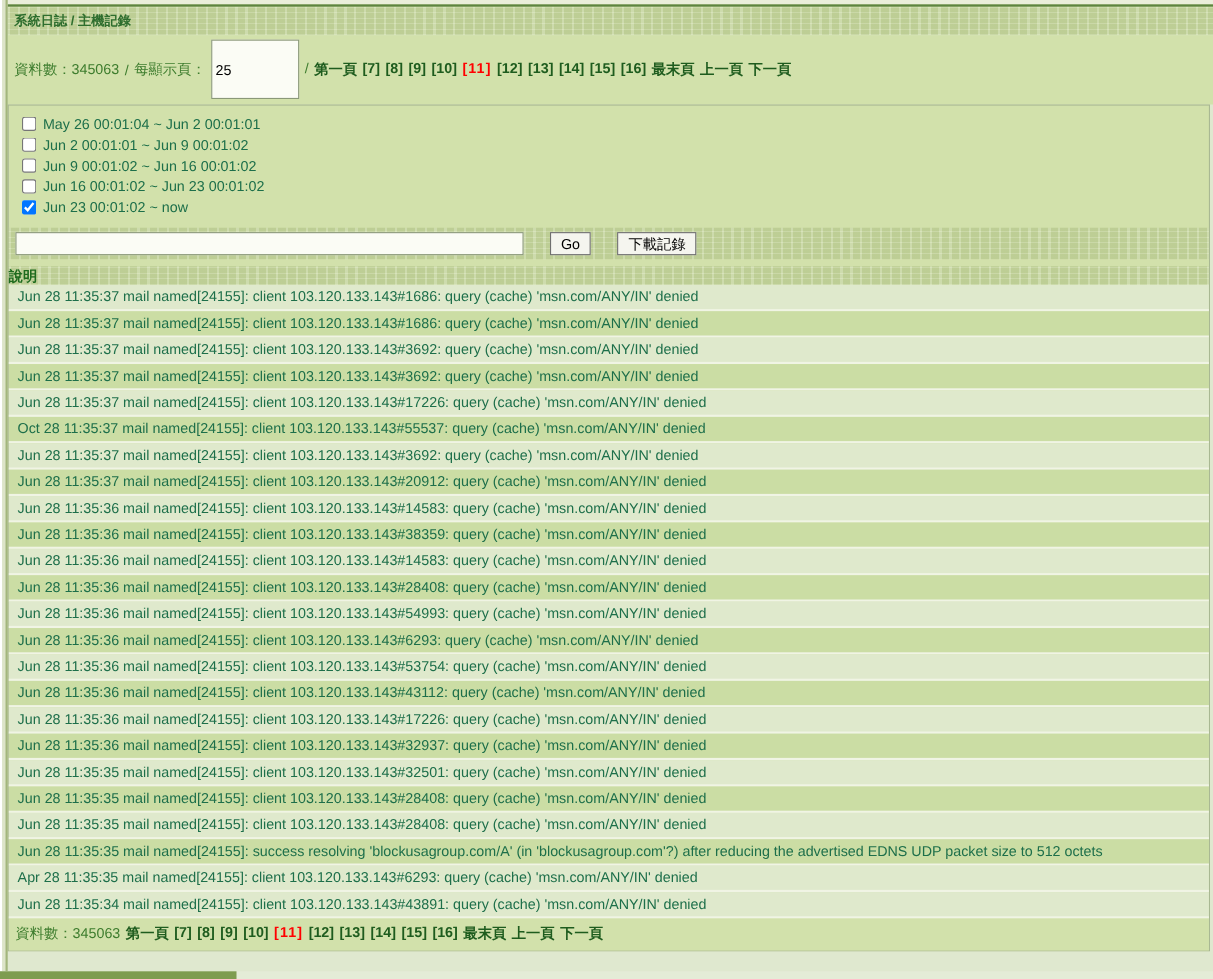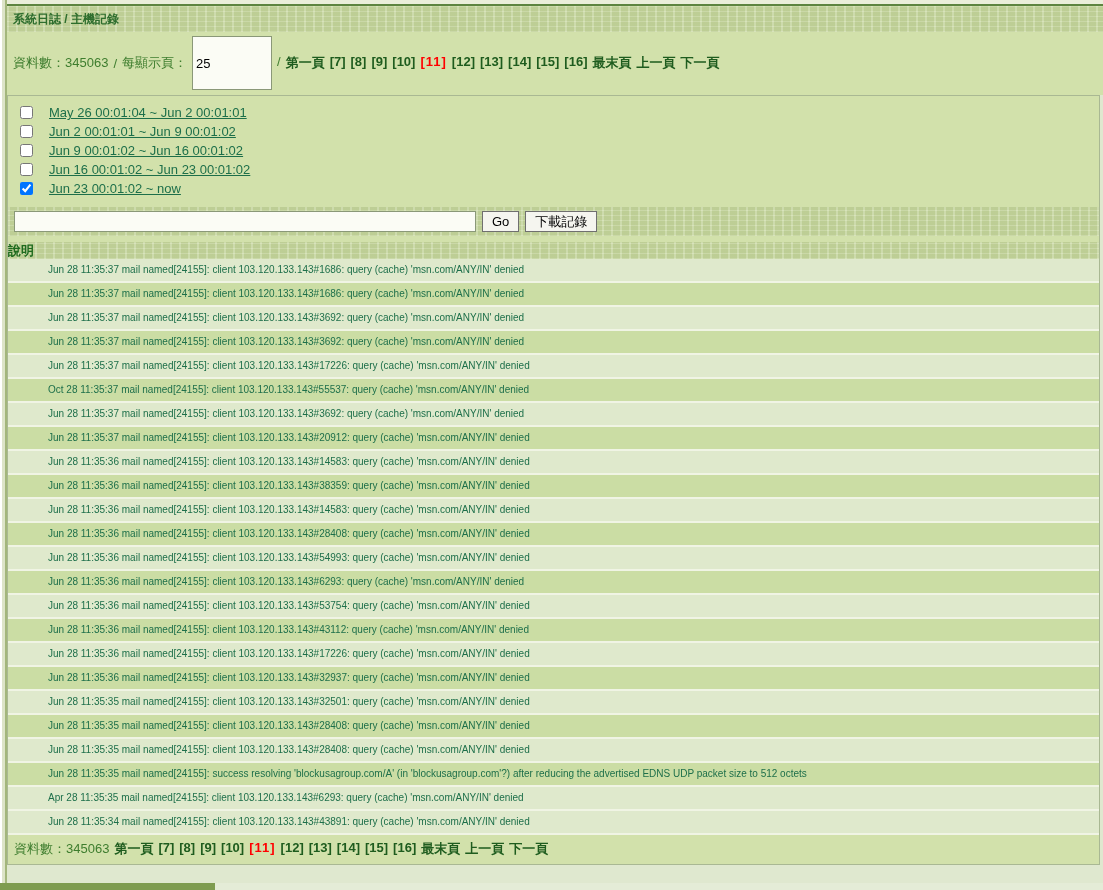--- a/index.html
+++ b/index.html
@@ -36,44 +36,44 @@
   .psep{color:#3e7d2e;}
   .perpage{
     width:72px;height:16px;font-size:13px;padding:18px 3px;
     border:1px solid #8a9878;background:#fbfcf5;color:#000;
     font-family:"Liberation Sans","DejaVu Sans",sans-serif;
   }
   .mainbox{
     margin-right:3px;border:1px solid #a9b893;background:#d2e1ab;
   }
   .filter-section{padding:7px 0 9px 12px;}
-  .filter-row{height:19px;display:flex;align-items:center;gap:16px;color:#1d6f4a;text-decoration:underline;}
+  .filter-row{height:19px;display:flex;align-items:center;gap:6px;color:#1d6f4a;}
   .filter-row input{width:13px;height:13px;margin:0;}
   .search-row{
-    padding:4px 6px;display:flex;align-items:center;gap:6px;
+    padding:4px 6px;display:flex;align-items:center;gap:24px;
   }
   .search-input{
     width:452px;height:17px;border:1px solid #8a9878;background:#fbfcf5;
     font-size:13px;padding:1px 4px;color:#000;
     font-family:"Liberation Sans","DejaVu Sans",sans-serif;
   }
   .btn{
     height:21px;font-size:13px;padding:1px 9px;color:#000;
     background:#f5f5ef;border:1px solid #6f6f6f;border-radius:0;
     font-family:"Liberation Sans","DejaVu Sans",sans-serif;cursor:pointer;
   }
   .gap6{height:6px;background:#d2e1ab;}
   .table-header{
     height:17px;line-height:17px;
     font-weight:bold;color:#1e6b1e;font-size:13px;
   }
   .log-row{
-    height:22px;line-height:22px;padding-left:40px;
+    height:22px;line-height:22px;padding-left:8px;
     color:#1d6f4a;white-space:nowrap;overflow:hidden;
-    border-bottom:2px solid #f0f4e4;font-size:10px;
+    border-bottom:2px solid #f0f4e4;font-size:13px;
   }
   .log-row.odd{background:#dfe9cc;}
   .log-row.even{background:#cbdda4;}
   .bottom-pagerow{
     padding:5px 6px 6px 6px;display:flex;align-items:center;gap:5px;
     white-space:nowrap;color:#3e7d2e;background:#d2e1ab;
   }
   .bottom-pagerow .plink{font-weight:bold;color:#1e5c1e;cursor:pointer;}
   .bottom-pagerow .plink.current{color:#ff0000;letter-spacing:1px;}
   .footer{height:38px;text-align:center;padding-top:17px;background:#dfe8cf;}

